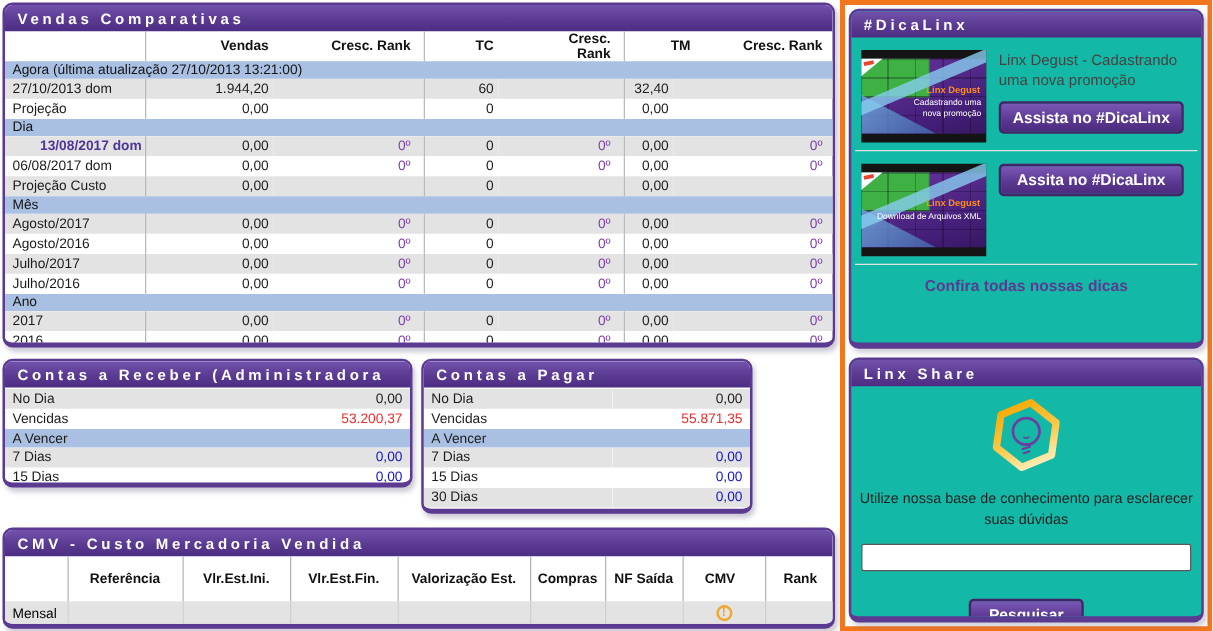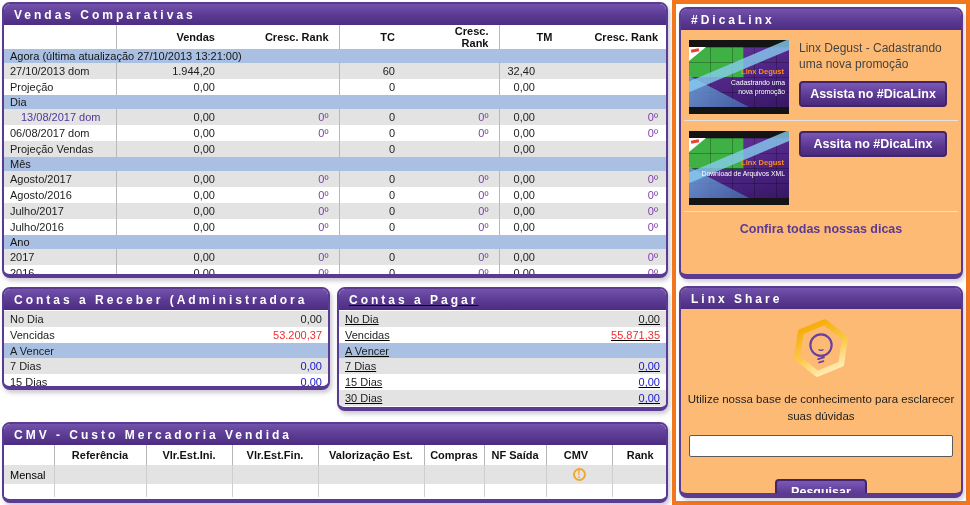--- a/index.html
+++ b/index.html
@@ -19,52 +19,52 @@
   table.grid { width:100%; table-layout:fixed; border-collapse:collapse; font-size:11px; color:#1c1c1c; }
   table.grid th { font-weight:bold; color:#111; height:22px; vertical-align:middle;padding-left:37px; }
   .num { text-align:right; padding-right:4px; }
   .rankcol { text-align:right; padding-right:10px; }
   th.bR, td.bR, td.lbl, th.lblh { border-right:1px solid #b9b9b9; }
   tr.sec td { background:#a9c0e3; font-size:11px; color:#141414; padding:1px 0 1px 6px; line-height:12px;
               white-space:nowrap; overflow:hidden; }
   tr.row td { height:16px; padding-top:0; padding-bottom:0; white-space:nowrap; overflow:hidden; }
   tr.row.shade td { background:#e3e3e3; }
   td.lbl { padding-left:6px; text-align:left; }
-  tr.hl td.lbl { color:#503699; font-weight:normal; padding-left:17px; }
+  tr.hl td.lbl { color:#503699; font-weight:bold; padding-left:28px; }
   td.rank { color:#7d3fa8; }
   
   #receber-panel { left:2px; top:287px; width:328px; height:103px; }
-  #pagar-panel   { left:337px; top:287px; width:331px; height:124px;text-decoration:underline; }
+  #pagar-panel   { left:337px; top:287px; width:265px; height:124px; }
   table.contas { width:100%; table-layout:fixed; border-collapse:collapse; font-size:11px; color:#1c1c1c; margin-top:1px; }
   table.contas td { height:16px; padding:0 6px; white-space:nowrap; overflow:hidden; }
   table.contas td.cv { text-align:right; }
   tr.c-grey td { background:#e3e3e3; }
   tr.c-sec td { background:#a9c0e3; height:15px; }
   td.red  { color:#ef2d2d; }
   td.blue { color:#1414cc; }
   td.ind  { padding-left:13px; }
 
   
   #cmv-panel { left:2px; top:422px; width:666px; height:81px; }
   table.cmv { width:100%; table-layout:fixed; border-collapse:collapse; font-size:11px; }
-  table.cmv th { font-weight:bold; color:#111; height:20px; text-align:center; border-right:1px solid #b5b5b5; white-space:nowrap; overflow:hidden;}
+  table.cmv th { font-weight:bold; color:#111; height:36px; text-align:center; border-right:1px solid #b5b5b5; white-space:nowrap; overflow:hidden;}
   table.cmv th:last-child { border-right:none; }
   table.cmv td { height:19px; border-right:1px solid #cfcfcf; text-align:center; }
   table.cmv td:last-child { border-right:none; }
   tr.cmv-data td { background:#e3e3e3; }
   tr.cmv-empty td { height:13px; background:#fff; }
   td.cmv-lbl { text-align:left !important; padding-left:6px; background:#e3e3e3; }
   th.cmv-right { text-align:right; padding-right:6px; }
   .warn-icon { display:inline-block; width:13px; height:13px; border:2px solid #f0a832; border-radius:50%;
                color:#f0a832; font-weight:bold; font-size:10px; line-height:9px; text-align:center; }
 
   
   #right-box { position:absolute; left:672px; top:0; width:298px; height:505px;
                border:4px solid #f2761d; background:#fff; padding:3px; display:flex; flex-direction:column; gap:7px; }
-  .rpanel { position:relative; background:#fdba74; border:2px solid #5b3a92; border-bottom-width:5px;
+  .rpanel { position:relative; background:#14b8a6; border:2px solid #5b3a92; border-bottom-width:5px;
             border-radius:8px; box-shadow:2px 3px 4px rgba(110,100,130,.3); overflow:hidden; }
   #dicalinx-panel { height:272px; flex:none; }
   #share-panel { flex:1; }
 
   .video-item { display:flex; gap:10px; padding:10px 8px 6px 8px; align-items:flex-start; }
   .video-info { display:flex; flex-direction:column; font-size:12px; color:#444; line-height:1.35; flex:1; }
   .video-title { margin-bottom:9px; }
   .btn-purple { display:block; background:linear-gradient(180deg,#7a58b6,#5a3790 60%,#4b2b7d);
                 color:#fff; font-family:"Liberation Sans",sans-serif; font-weight:bold; font-size:12.5px;
                 border:2px solid #432468; border-radius:4px; padding:4px 8px; text-align:center;
@@ -167,21 +167,21 @@
           <tr class="row">
             <td class="lbl">06/08/2017 dom</td>
             <td class="num">0,00</td>
             <td class="rank rankcol bR">0º</td>
             <td class="num">0</td>
             <td class="rank rankcol bR">0º</td>
             <td class="num">0,00</td>
             <td class="rank rankcol">0º</td>
           </tr>
           <tr class="row shade">
-            <td class="lbl">Projeção Vendas</td>
+            <td class="lbl">Projeção Custo</td>
             <td class="num">0,00</td>
             <td class="rank rankcol bR"></td>
             <td class="num">0</td>
             <td class="rank rankcol bR"></td>
             <td class="num">0,00</td>
             <td class="rank rankcol"></td>
           </tr>
           <tr class="sec">
             <td colspan="7">Mês</td>
           </tr>

